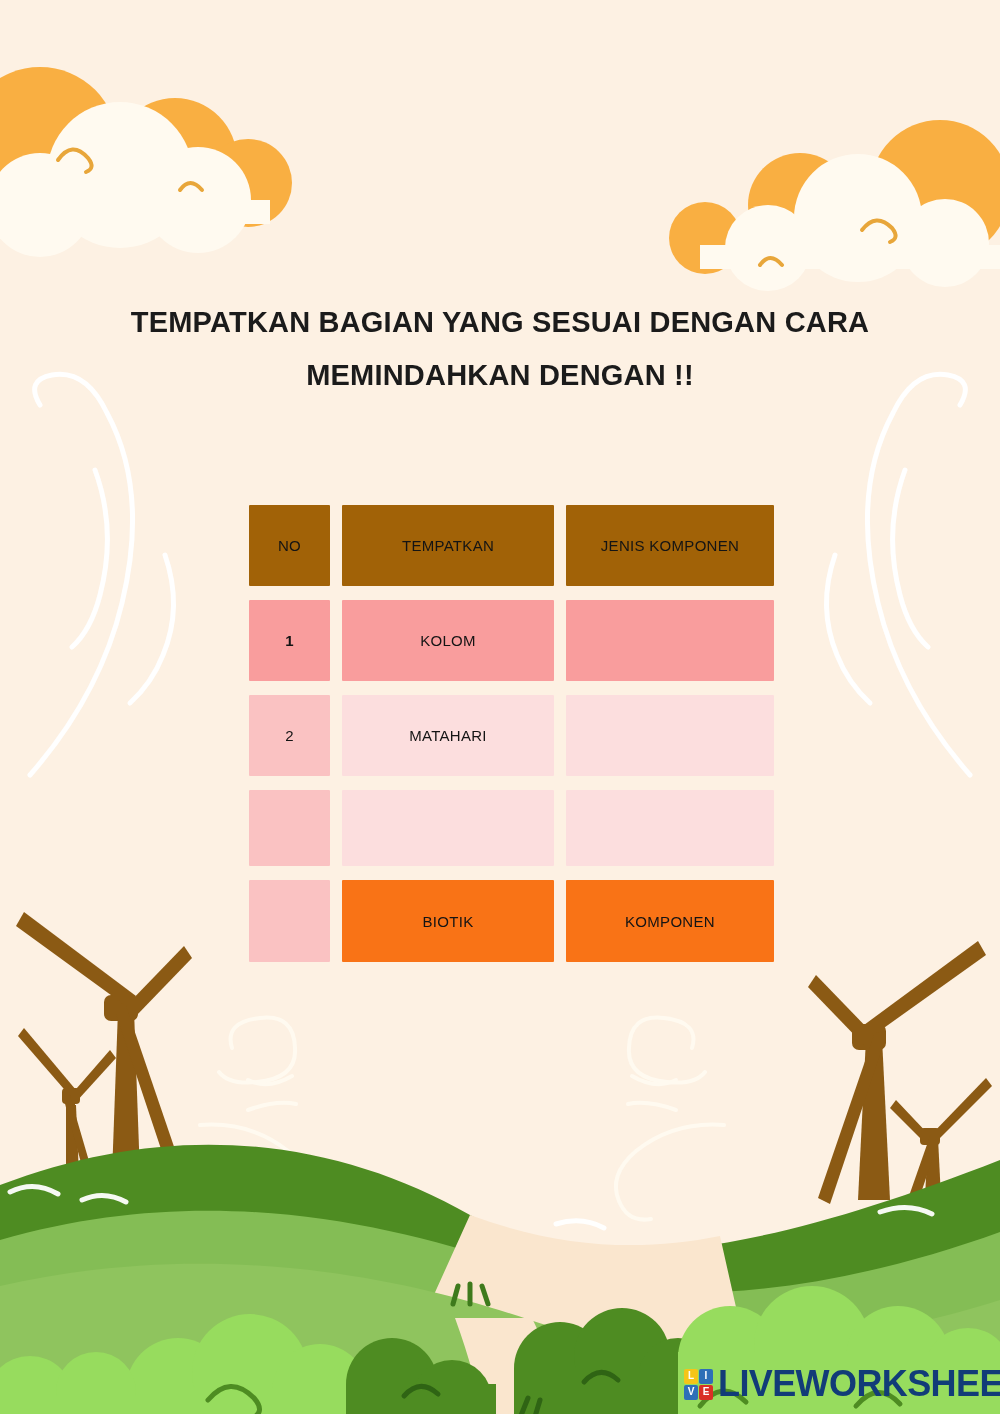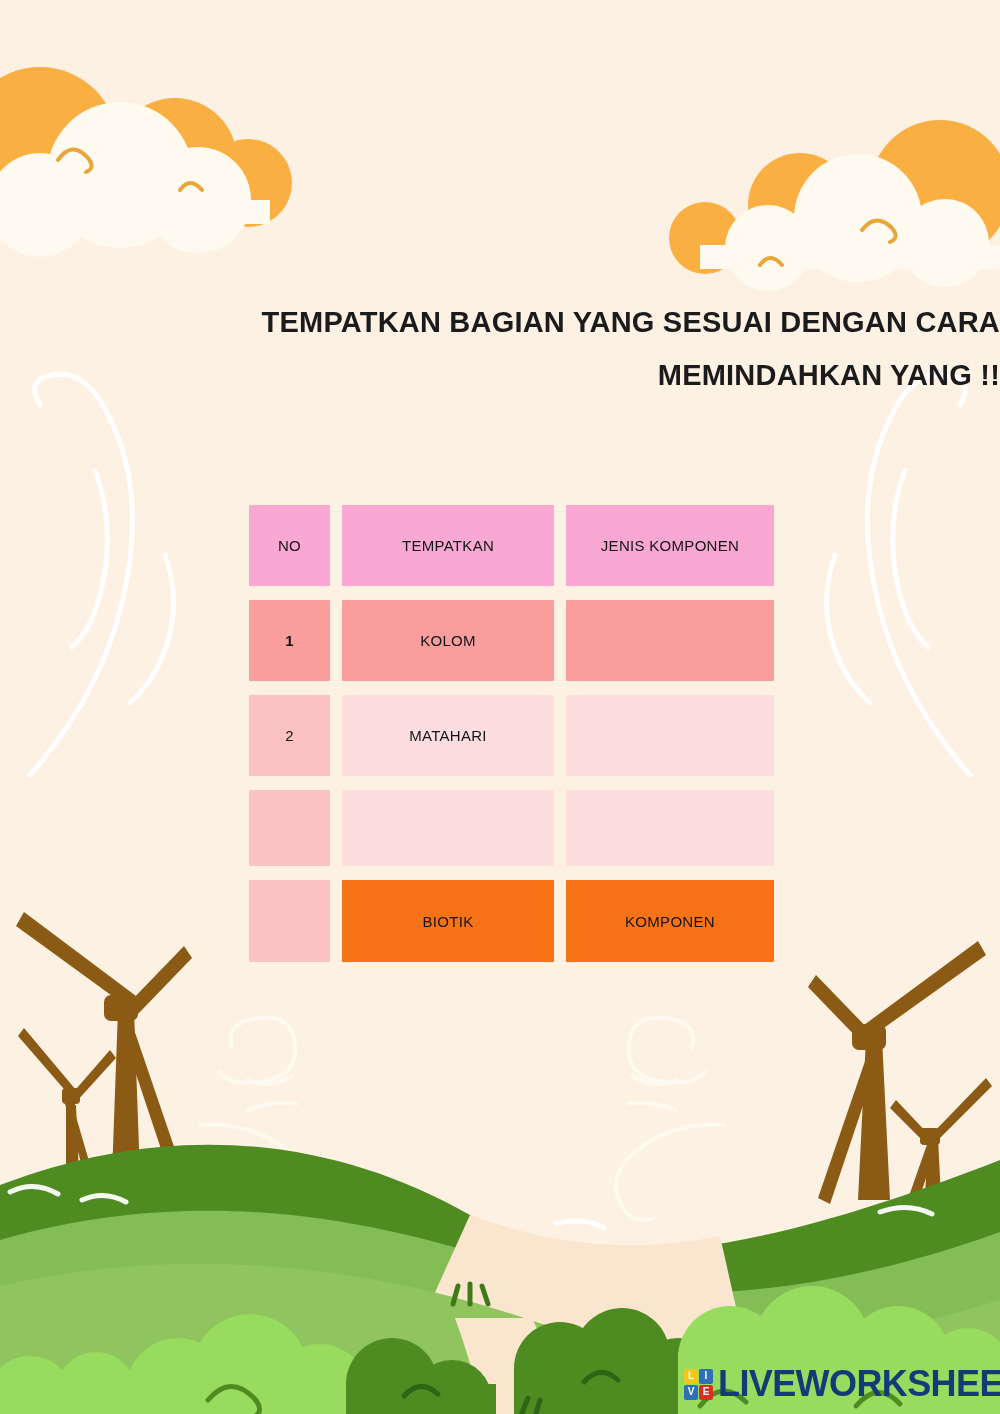--- a/index.html
+++ b/index.html
@@ -18,40 +18,39 @@
     position:absolute; left:0; top:296px; width:1000px;
     text-align:center;
   }
   .title-line {
     font-size:29px;
     font-weight:bold;
     color:#1b1b1b;
     letter-spacing:0.2px;
     line-height:53px;
     display:block;
-    text-align:right;
   }
 
   
   .table {
     position:absolute;
     left:249px; top:505px;
     width:529px;
   }
   .trow { display:flex; gap:12px; margin-bottom:14px; }
   .cell {
     display:flex; align-items:center; justify-content:center;
     font-size:15px; color:#141414; letter-spacing:0.3px;
     border-radius:1px;
   }
   .c-no   { width:81px; }
   .c-komp { width:212px; }
   .c-jenis{ width:208px; }
 
-  .h-row .cell { height:81px; background:#f9a8d4; }
+  .h-row .cell { height:81px; background:#a16207; }
   .r1 .cell    { height:81px; background:#F99D9D; }
   .r1 .c-no    { font-weight:bold; }
   .r2 .c-no    { height:81px; background:#FAC2C2; }
   .r2 .c-komp, .r2 .c-jenis { height:81px; background:#FCDEDE;text-align:right; }
   .r3 .c-no    { height:76px; background:#FAC2C2; }
   .r3 .c-komp, .r3 .c-jenis { height:76px; background:#FCDEDE; }
   .r4 .c-no    { height:82px; background:#FAC2C2; }
   .r4 .c-komp, .r4 .c-jenis { height:82px; background:#f97316; }
 
   
@@ -226,21 +225,21 @@
       <g>
         <circle cx="30" cy="1400" r="44" fill="#97DC5E"></circle>
         <circle cx="96" cy="1392" r="40" fill="#97DC5E"></circle>
         <rect x="-14" y="1396" width="150" height="30" fill="#97DC5E"></rect>
       </g>
     </g>
   </svg>
 
   <div class="title-wrap">
     <span class="title-line">TEMPATKAN BAGIAN YANG SESUAI DENGAN CARA</span>
-    <span class="title-line">MEMINDAHKAN YANG !!</span>
+    <span class="title-line">MEMINDAHKAN DENGAN !!</span>
   </div>
 
   <div class="table">
 
     <div class="trow h-row">
       <div class="cell c-no">NO</div>
       <div class="cell c-komp">TEMPATKAN</div>
       <div class="cell c-jenis">JENIS KOMPONEN</div>
     </div>
 

